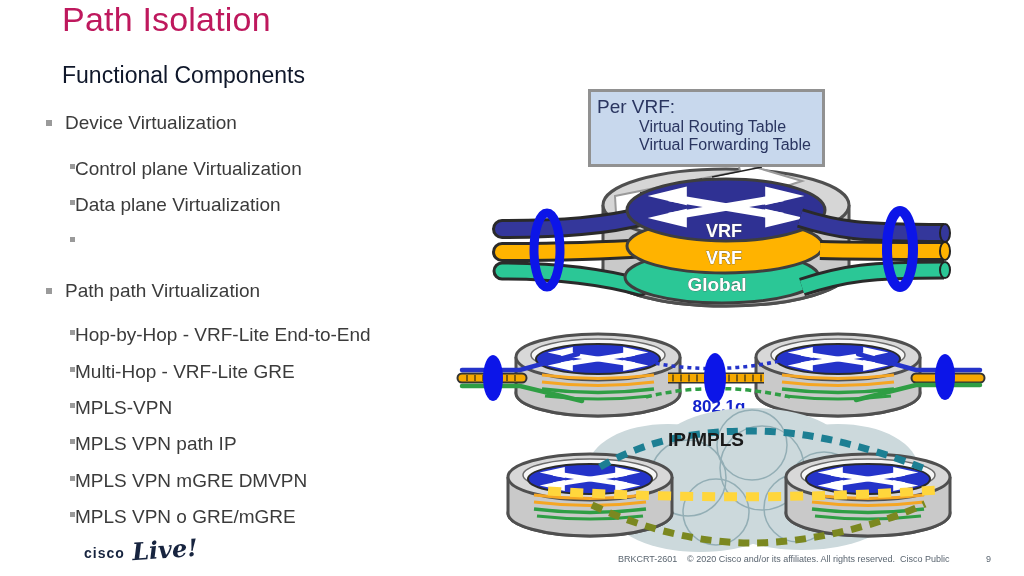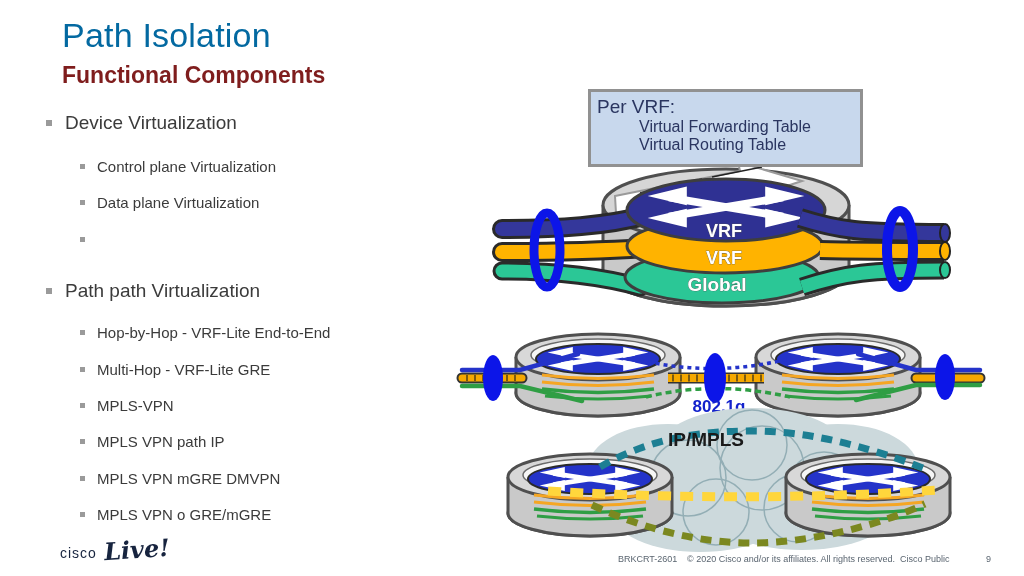--- a/index.html
+++ b/index.html
@@ -4,44 +4,44 @@
 <style>
   * { margin:0; padding:0; box-sizing:border-box; }
   html,body { width:1024px; height:576px; }
   body {
     position:relative; width:1024px; height:576px; overflow:hidden;
     background:#ffffff; font-family:"Liberation Sans", sans-serif;
   }
   .abs { position:absolute; }
 
   
-  .title { left:62px; top:16px; font-size:34px; font-weight:500; color:#0369a1; letter-spacing:0.2px; }
-  .subtitle { left:62px; top:62px; font-size:23px; font-weight:700; color:#7f1d1d; }
+  .title { left:62px; top:0; font-size:34px; font-weight:500; color:#be185d; letter-spacing:0.2px; }
+  .subtitle { left:62px; top:62px; font-size:23px; font-weight:400; color:#0f172a; }
 
   
   .l1 { left:46px; display:flex; align-items:flex-start; gap:13px; font-size:19px; color:#3b3b3b; }
-  .l2 { left:80px; display:flex; align-items:flex-start; gap:12px; font-size:15px; color:#3b3b3b; }
+  .l2 { left:70px; display:flex; align-items:flex-start; font-size:19px; color:#3b3b3b; }
   .sq1 { width:6px; height:6px; background:#9a9a9a; margin-top:8px; flex:none; }
   .sq2 { width:5px; height:5px; background:#9a9a9a; margin-top:6px; flex:none; }
 
   
   .pervrf {
-    left:588px; top:89px; width:275px; height:78px;
+    left:588px; top:89px; width:237px; height:78px;
     background:#c8d8ed; border:3px solid #919191;
     color:#2a3560; padding:4px 6px;
   }
   .pv-head { font-size:19px; font-weight:500; }
   .pv-line { font-size:16px; margin-left:42px; line-height:1.12; }
 
   
   #diagram { left:0; top:0; width:1024px; height:576px; }
 
   
   .logo { left:60px; top:535px; display:flex; align-items:flex-end; gap:7px; color:#17243f; }
-  .logo-cisco { font-size:14px; font-weight:400; letter-spacing:1px; padding-bottom:3px; }
+  .logo-cisco { font-size:14px; font-weight:700; letter-spacing:1px; padding-bottom:3px;margin-left:24px; }
   .logo-live { font-family:"DejaVu Serif", serif; font-style:italic; font-weight:700; font-size:24px; transform:rotate(-4deg); }
   .fmeta { top:554px; font-size:9px; color:#5a6570; white-space:nowrap;padding-left:32px; }
 </style>
 </head>
 <body>
 
 <div class="abs title">Path Isolation</div>
 <div class="abs subtitle">Functional Components</div>
 
 <div class="abs l1" style="top:112px">
@@ -198,22 +198,22 @@
     <path d="M600,467 C650,438 700,431 752,431 C804,431 862,444 928,470" stroke="#1d7f93" stroke-width="7" fill="none" stroke-dasharray="11 8"></path>
     <path d="M548,491 Q752,503 938,490" stroke="#ffd63c" stroke-width="9" fill="none" stroke-dasharray="13 9"></path>
     <path d="M592,505 C650,532 705,543 752,543 C800,543 868,530 925,504" stroke="#7b8820" stroke-width="7" fill="none" stroke-dasharray="11 8"></path>
 
     <text x="706" y="446" text-anchor="middle" font-size="19" font-weight="bold" fill="#1a1a1a">IP/MPLS</text>
   </g>
 </svg>
 
 <div class="abs pervrf">
   <div class="pv-head">Per VRF:</div>
+  <div class="pv-line">Virtual Routing Table</div>
   <div class="pv-line">Virtual Forwarding Table</div>
-  <div class="pv-line">Virtual Routing Table</div>
 </div>
 
 <div class="abs logo">
   <span class="logo-cisco">cisco</span>
   <span class="logo-live">Live!</span>
 </div>
 <span class="abs fmeta" style="left:586px">BRKCRT-2601</span>
 <span class="abs fmeta" style="left:655px">© 2020 Cisco and/or its affiliates. All rights reserved.</span>
 <span class="abs fmeta" style="left:868px">Cisco Public</span>
 <span class="abs fmeta" style="left:954px">9</span>

